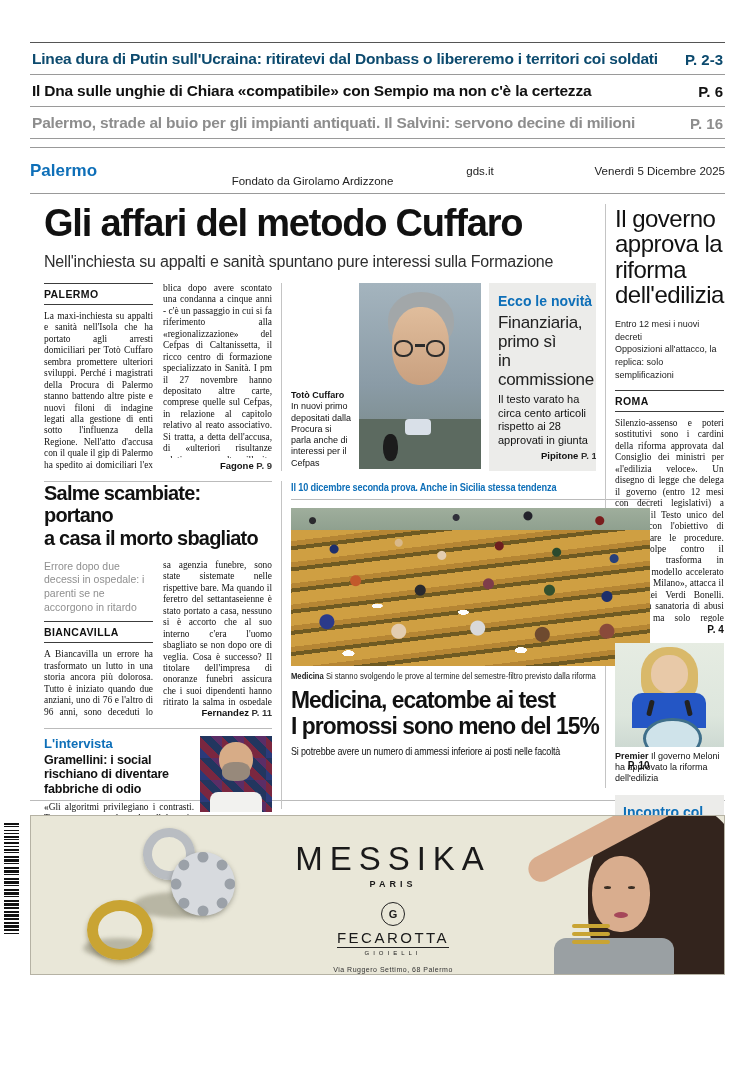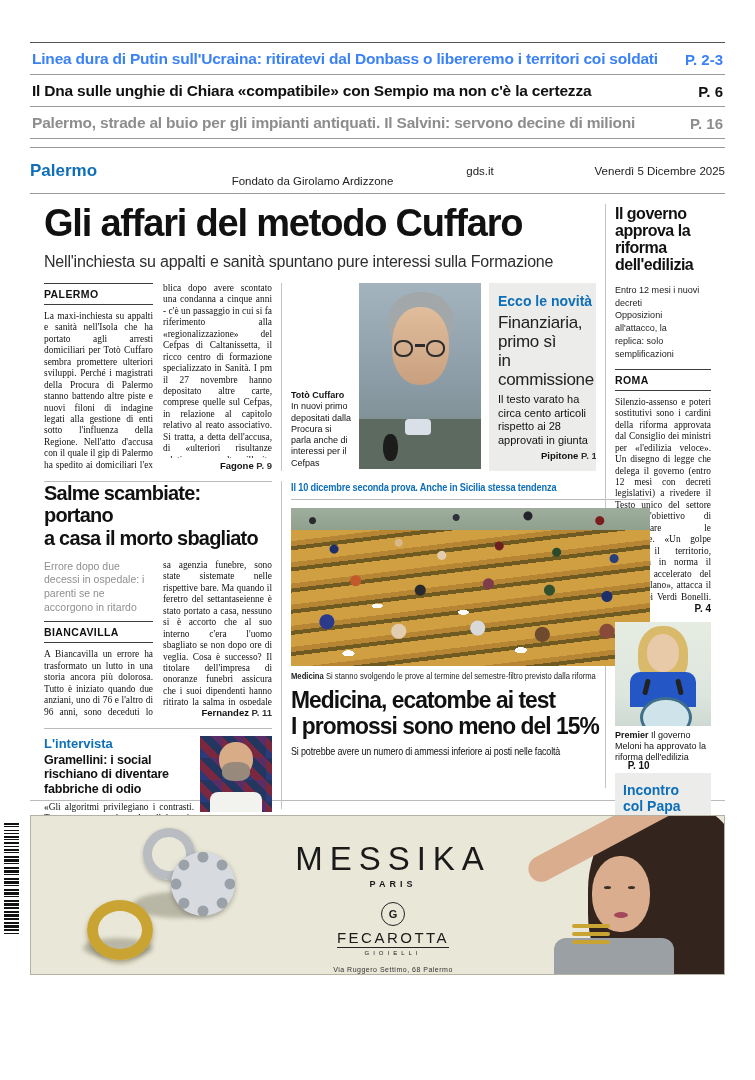--- a/index.html
+++ b/index.html
@@ -1,18 +1,18 @@
 <!DOCTYPE html>
 <html><head>
 <meta charset="utf-8">
 <style>
   html,body{margin:0;padding:0;background:#fff;}
   .page{width:755px;height:1080px;position:relative;background:#fff;overflow:hidden;
         font-family:"Liberation Sans",sans-serif;color:#111;}
-  .c-blue{color:#3b82f6;}
+  .c-blue{color:#0c4a6e;}
   .c-gray{color:#8d8d8d;}
   .pre{white-space:pre-line;}
   .fitx{display:inline-block;transform-origin:left center;white-space:nowrap;}
 
   
   .topbar{margin:42px 30px 0;border-top:1px solid #555;}
   .tb-row{display:flex;justify-content:space-between;align-items:center;
           padding:7px 2px 6px;border-bottom:1px solid #9a9a9a;cursor:pointer;}
   .tb-text{font-weight:bold;font-size:15.5px;letter-spacing:-0.2px;}
   .tb-page{font-weight:bold;font-size:15px;white-space:nowrap;margin-left:14px;}
@@ -128,21 +128,21 @@
        radial-gradient(ellipse 10px 5px at 16% 92%, #fdfdfd 60%, transparent 62%),
        linear-gradient(180deg,#9fae9c 0%,#8fa08f 14%, rgba(0,0,0,0) 14%),
        repeating-linear-gradient(173deg,#cf9f42 0 12px,#b68634 12px 17px,#6f5a22 17px 21px);}
   .med-cap{font-size:9px;margin-top:5px;color:#222;}
   .h2-med{font-size:24px;font-weight:bold;letter-spacing:-1px;line-height:1.08;margin:6px 0 6px;
         transform:scaleX(0.95);transform-origin:left top;white-space:pre-line;}
   .med-sub{font-size:11.5px;letter-spacing:-0.2px;}
   .med-pg{text-align:right;font-size:10px;font-weight:bold;margin-top:3px;}
 
   
-  .h2-gov{font-size:16px;font-weight:bold;line-height:1.06;letter-spacing:-0.5px;margin:2px 0 10px;}
+  .h2-gov{font-size:24px;font-weight:normal;line-height:1.06;letter-spacing:-0.5px;margin:2px 0 10px;}
   .gov-sub{font-size:9.5px;line-height:1.35;margin-bottom:8px;color:#222;
         transform:scaleX(0.95);transform-origin:left top;}
   .gov-body{font-family:"Liberation Serif",serif;font-size:9.4px;line-height:1.22;
         text-align:justify;height:204px;overflow:hidden;}
   .gov-pg{text-align:right;font-size:10px;font-weight:bold;margin:2px 0 8px;}
   .ph-meloni{width:100%;height:104px;background:linear-gradient(180deg,#e6ece2 0%,#dde6dd 70%,#cdd9d2 100%);}
   .ml-hair{position:absolute;left:24%;top:4%;width:52%;height:56%;background:#d9b96a;border-radius:46% 46% 40% 40%;}
   .ml-face{position:absolute;left:33%;top:12%;width:34%;height:36%;background:#e8c9a8;border-radius:48%;}
   .ml-suit{position:absolute;bottom:18%;left:16%;width:68%;height:34%;background:#2456c5;border-radius:10px 10px 0 0;}
   .ml-pod{position:absolute;bottom:-12%;left:26%;width:48%;height:34%;background:#cfe3ea;border-radius:50%;

